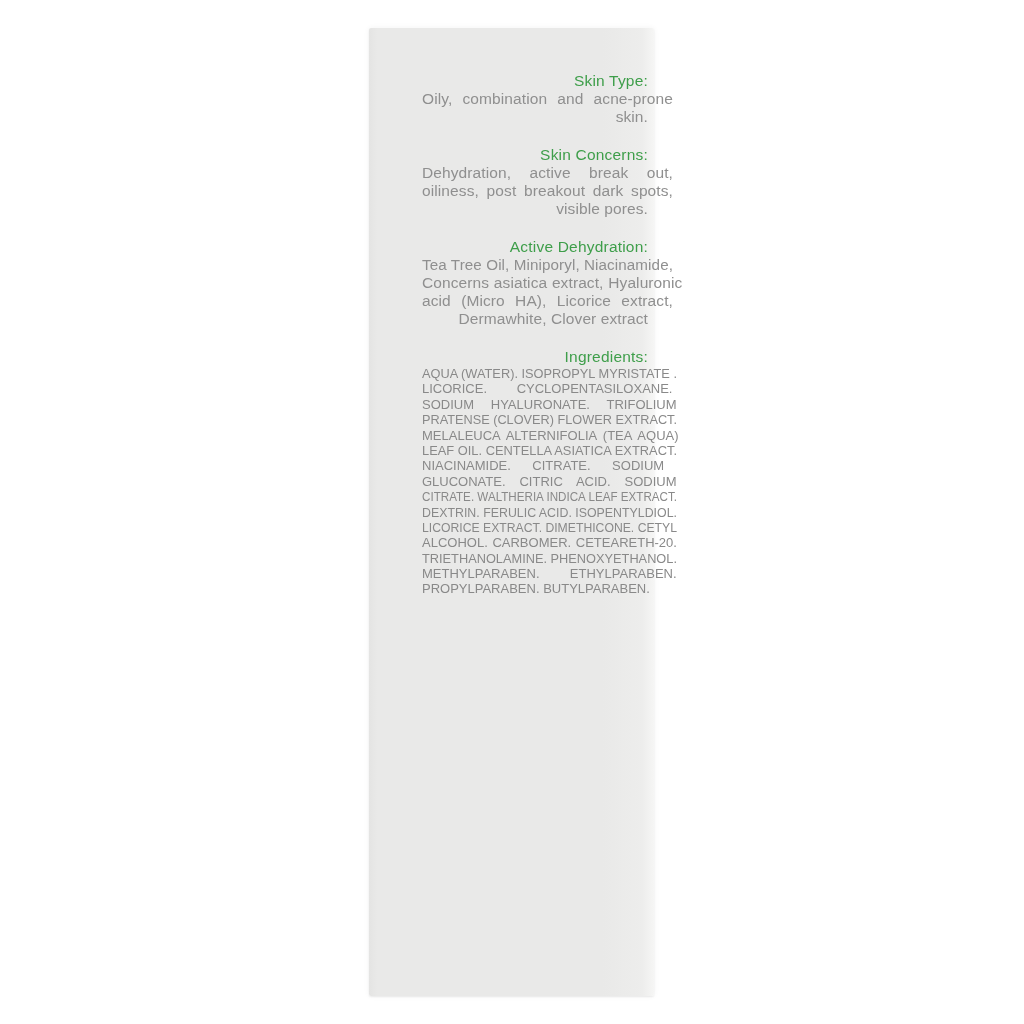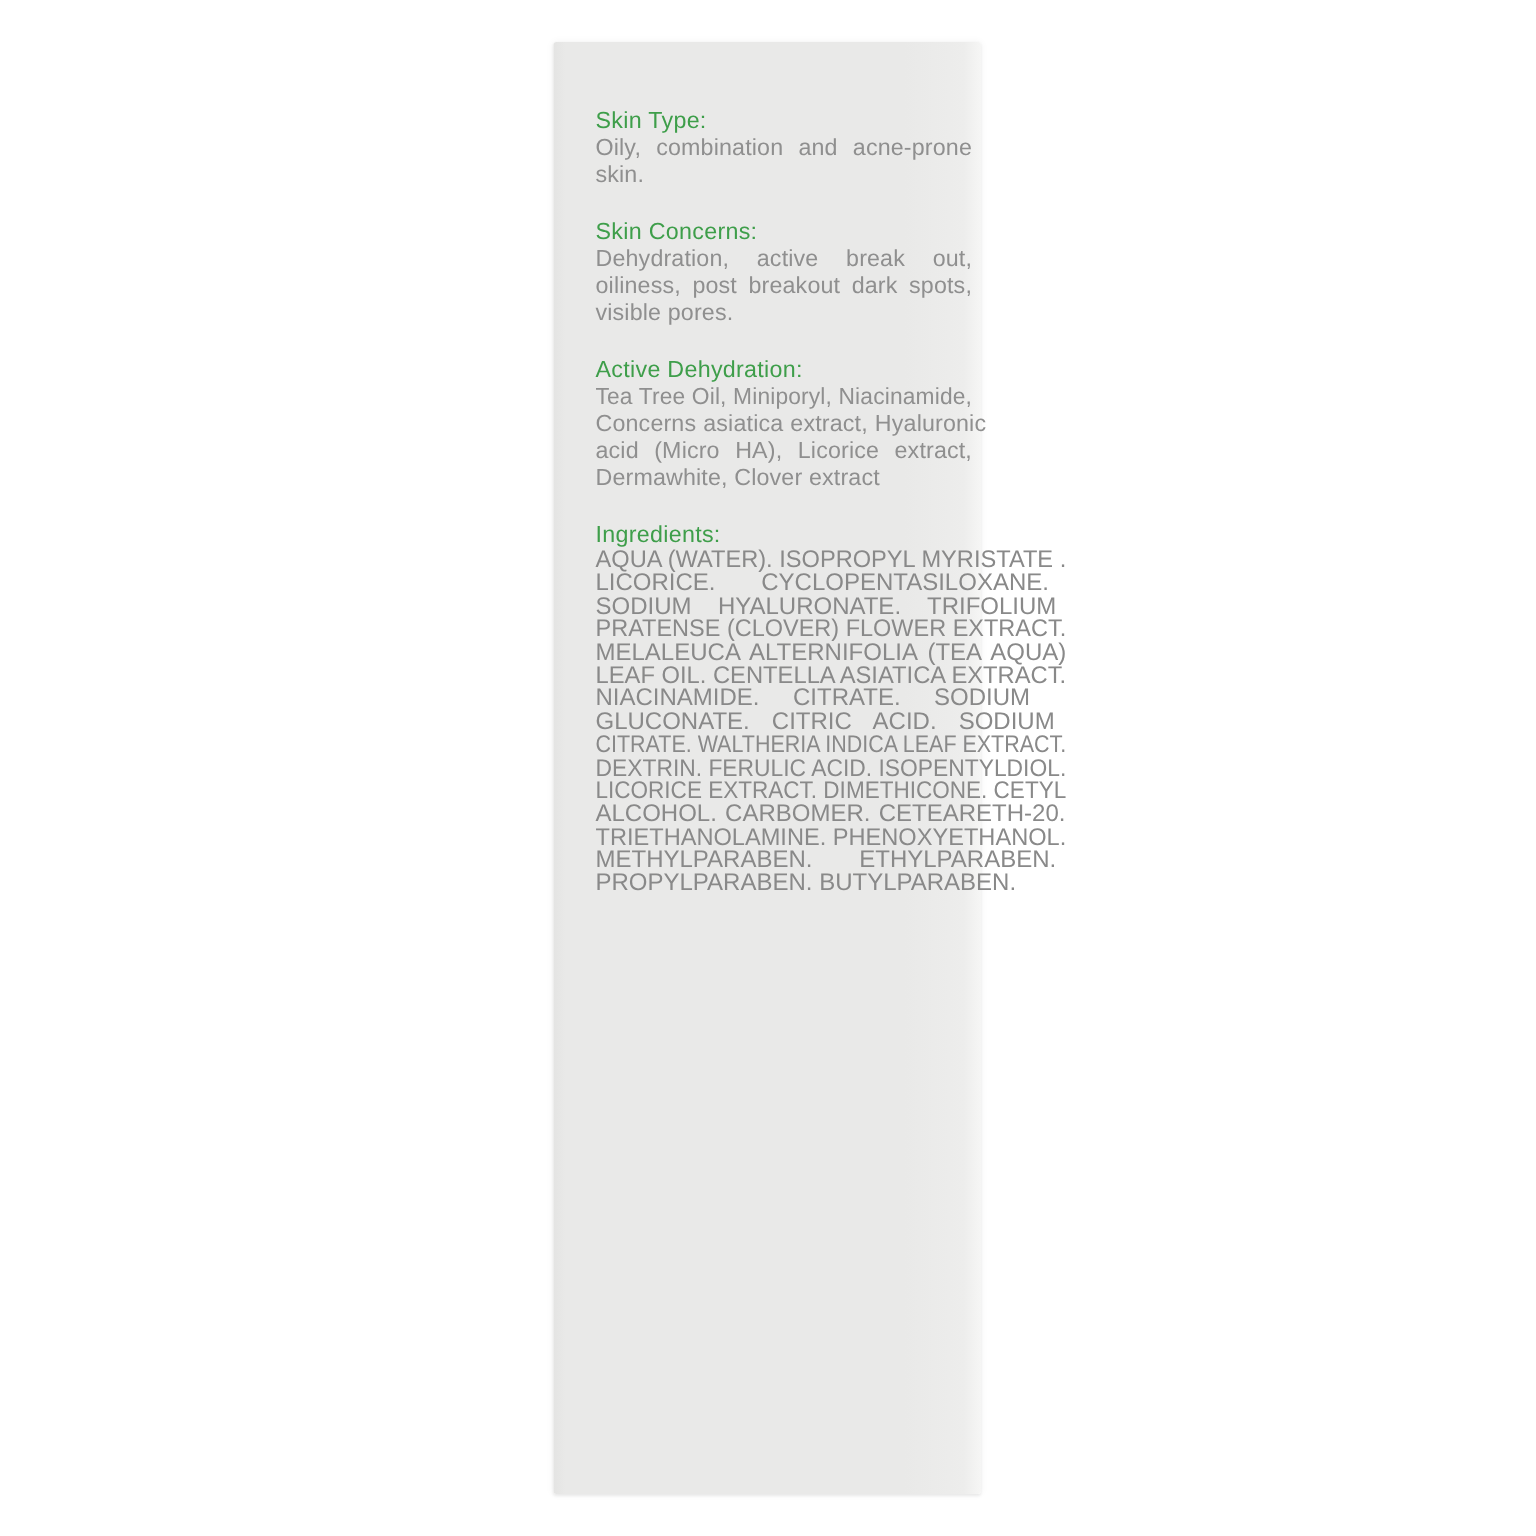--- a/index.html
+++ b/index.html
@@ -24,20 +24,21 @@
     height: 968px;
     background:
       linear-gradient(90deg,
         #e4e4e3 0px,
         var(--panel-bg) 8px,
         var(--panel-bg) 82%,
         #ededec 96%,
         #f6f6f5 100%);
     border-radius: 2px;
     box-shadow: 0 0 6px rgba(0,0,0,0.05), 0 1px 2px rgba(0,0,0,0.07);
+    text-align: right;
   }
   .content {
     position: absolute;
     left: 28px;
     top: 44px;
     width: 251px;
   }
   .section {
     margin: 0 0 20px 0;
   }
@@ -48,25 +49,26 @@
     color: var(--heading-color);
   }
   .line-row {
     height: 18px;
     line-height: 18px;
     font-size: 15.5px;
     letter-spacing: 0.1px;
     color: var(--body-color);
     overflow: visible;
     white-space: nowrap;
+    margin-left: 25px;
   }
   .caps .line-row {
     height: 15.4px;
     line-height: 15.4px;
-    font-size: 16px;
+    font-size: 13px;
     letter-spacing: 0px;
     color: var(--caps-color);
   }
   .line-text {
     display: inline-block;
     white-space: nowrap;
   }
 </style>
 </head>
 <body style="background: rgb(255, 255, 255);">

